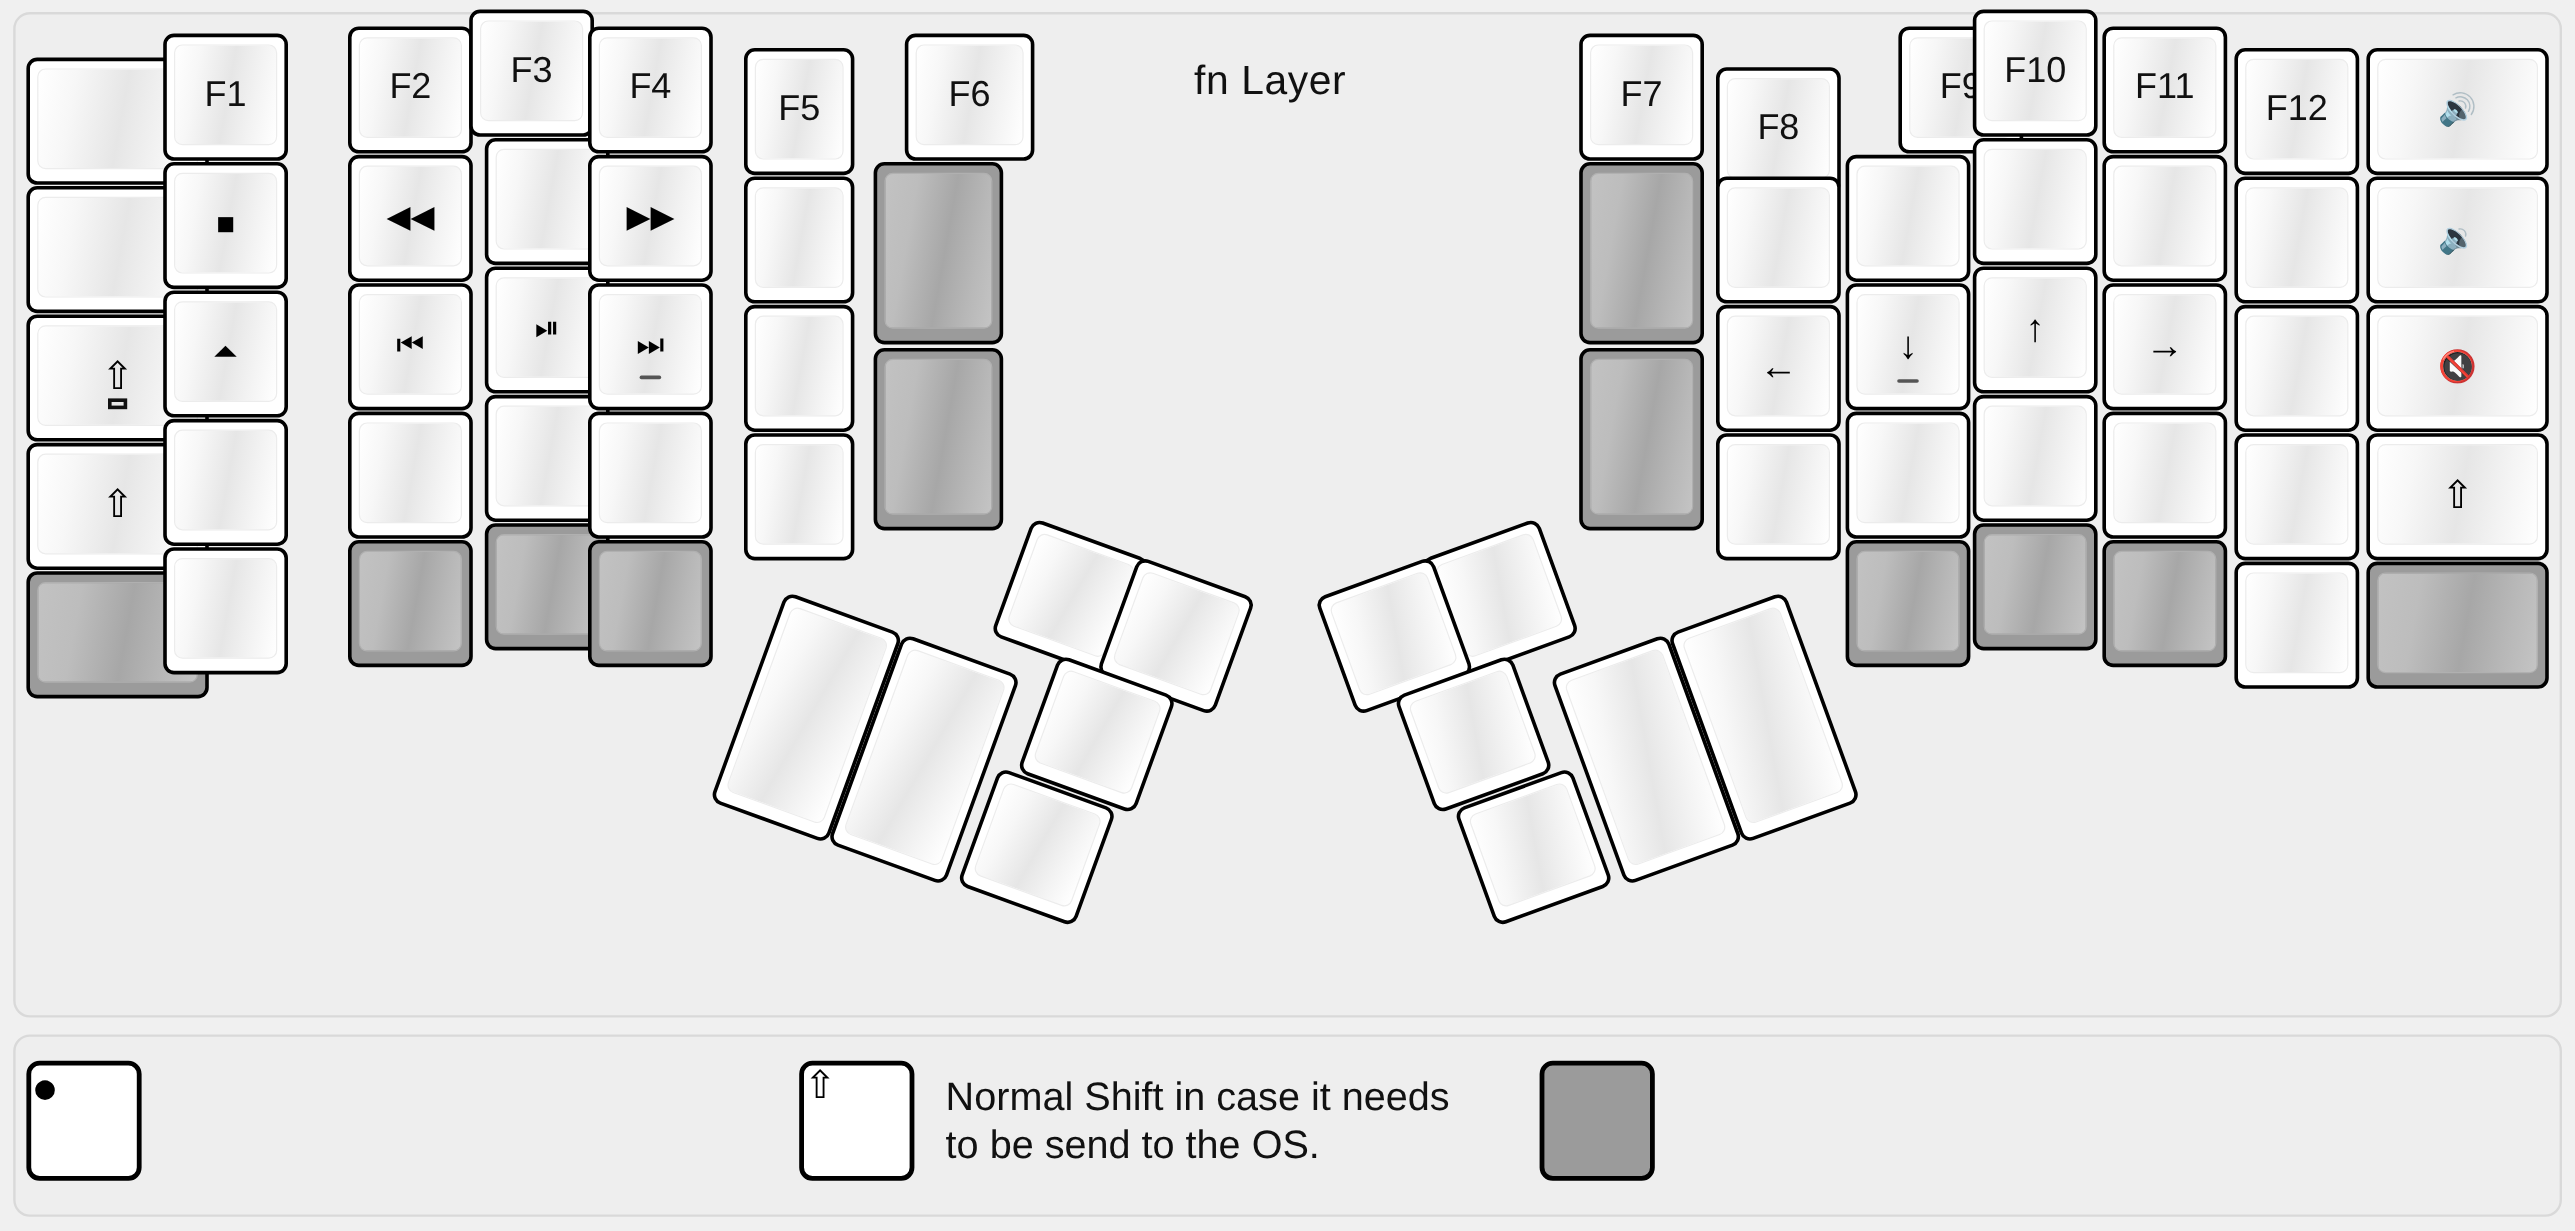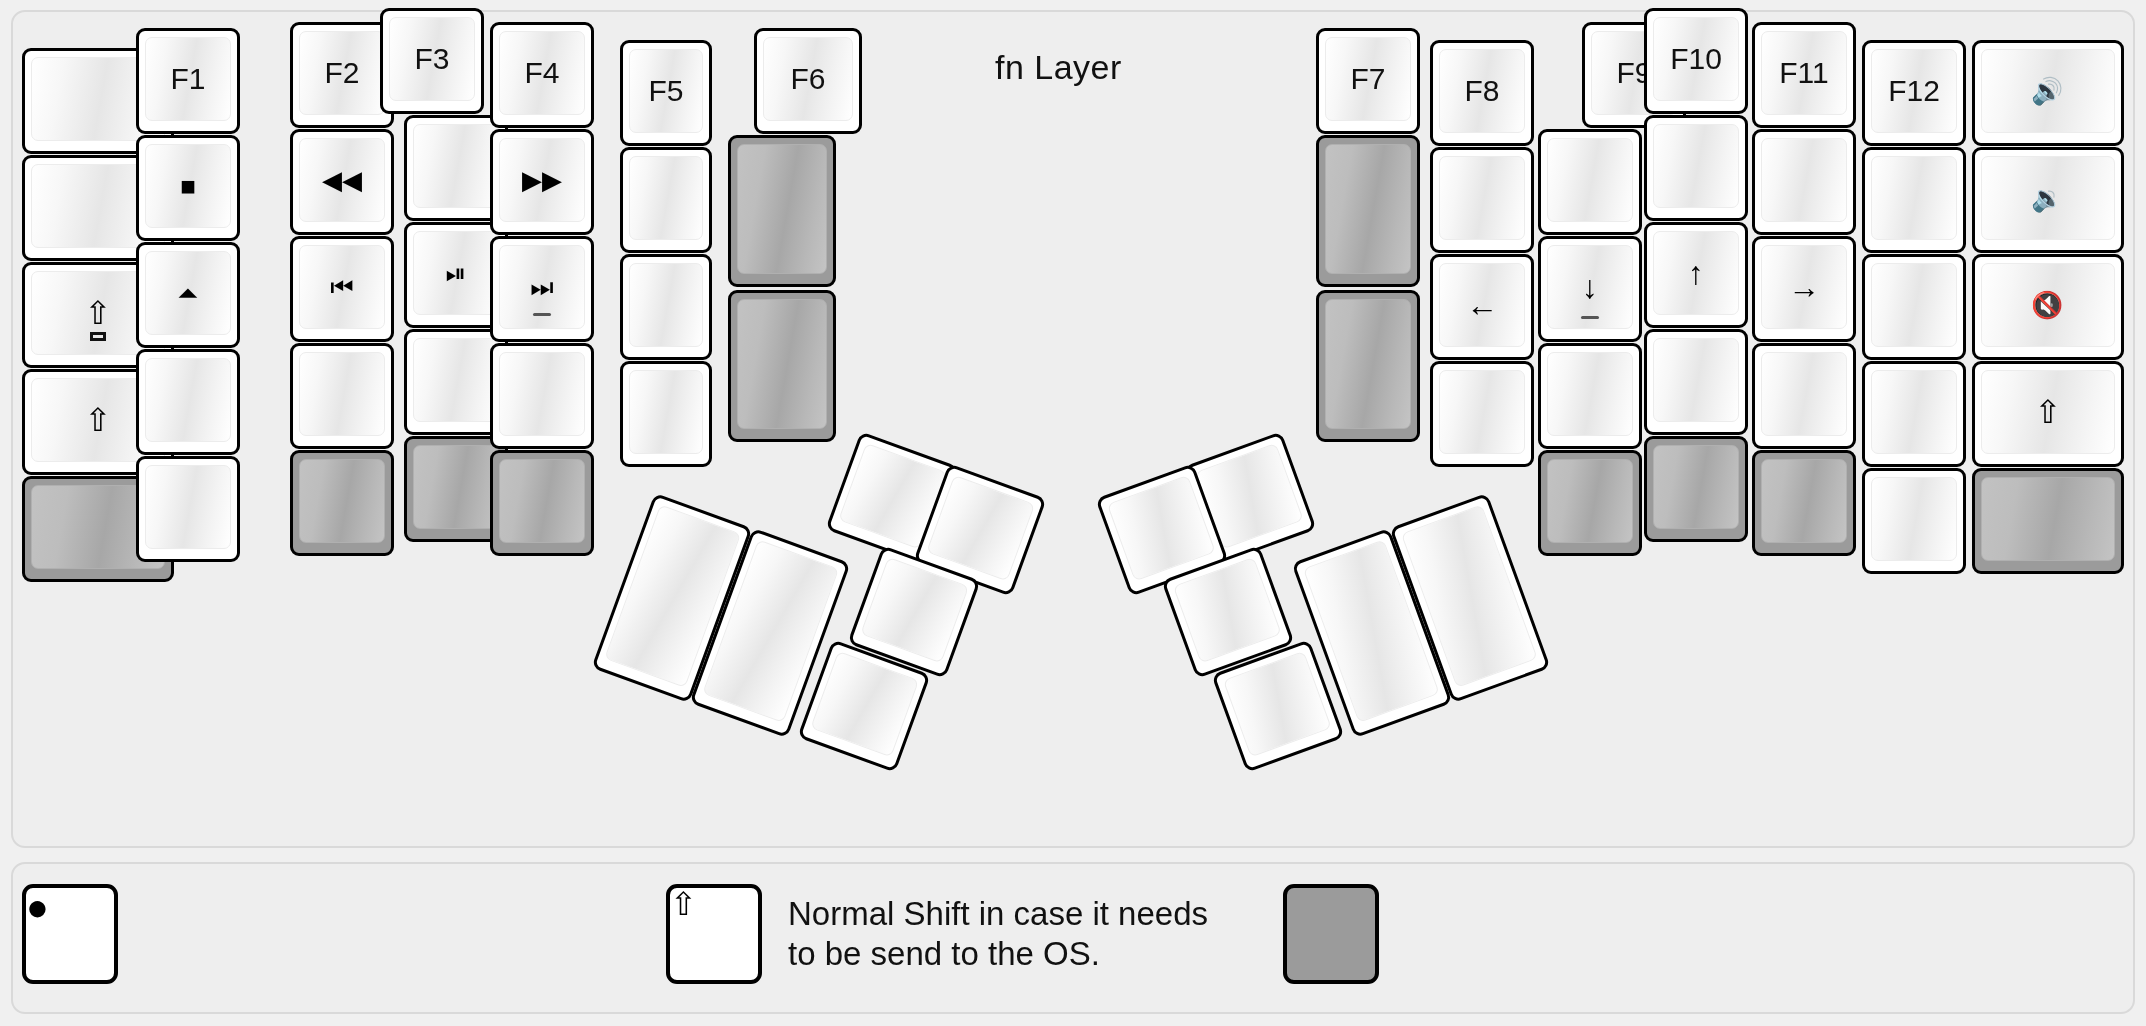--- a/index.html
+++ b/index.html
@@ -161,21 +161,21 @@
             <span class="glyph sm">⏮</span>
           </span>
         </div>
       </div>
       <div class="key" style="left: 290px; top: 343px; width: 104px; height: 106px;">
         <div class="cap"></div>
       </div>
       <div class="key trans" style="left: 290px; top: 450px; width: 104px; height: 106px;">
         <div class="cap"></div>
       </div>
-      <div class="key" style="left: 380px; top: 8px; width: 104px; height: 106px;">
+      <div class="key" style="left: 391px; top: 8px; width: 104px; height: 106px;">
         <div class="cap">
           <span class="lbl">F3</span>
         </div>
       </div>
       <div class="key" style="left: 404px; top: 115px; width: 104px; height: 106px;">
         <div class="cap"></div>
       </div>
       <div class="key" style="left: 404px; top: 222px; width: 104px; height: 106px;">
         <div class="cap">
           <span style="position: relative; display: inline-flex; align-items: center;">
@@ -244,21 +244,21 @@
         <div class="cap">
           <span class="lbl">F7</span>
         </div>
       </div>
       <div class="key trans" style="left: 1316px; top: 135px; width: 104px; height: 152px;">
         <div class="cap"></div>
       </div>
       <div class="key trans" style="left: 1316px; top: 290px; width: 104px; height: 152px;">
         <div class="cap"></div>
       </div>
-      <div class="key" style="left: 1430px; top: 40px; width: 104px; height: 106px;">
+      <div class="key" style="left: 1430px; top: 56px; width: 104px; height: 106px;">
         <div class="cap">
           <span class="lbl">F8</span>
         </div>
       </div>
       <div class="key" style="left: 1430px; top: 147px; width: 104px; height: 106px;">
         <div class="cap"></div>
       </div>
       <div class="key" style="left: 1430px; top: 254px; width: 104px; height: 106px;">
         <div class="cap">
           <span style="position: relative; display: inline-flex; align-items: center;">

